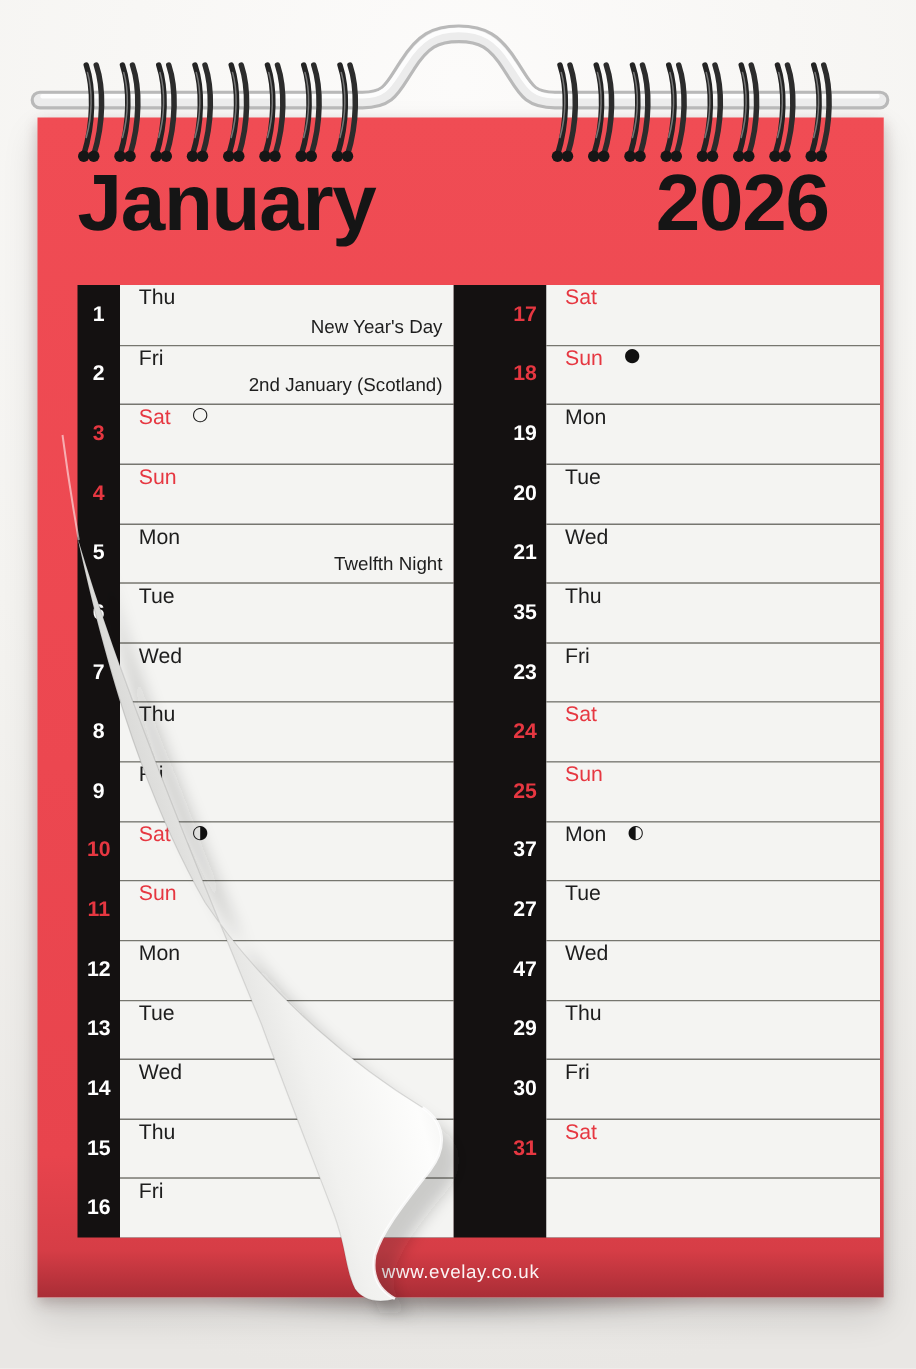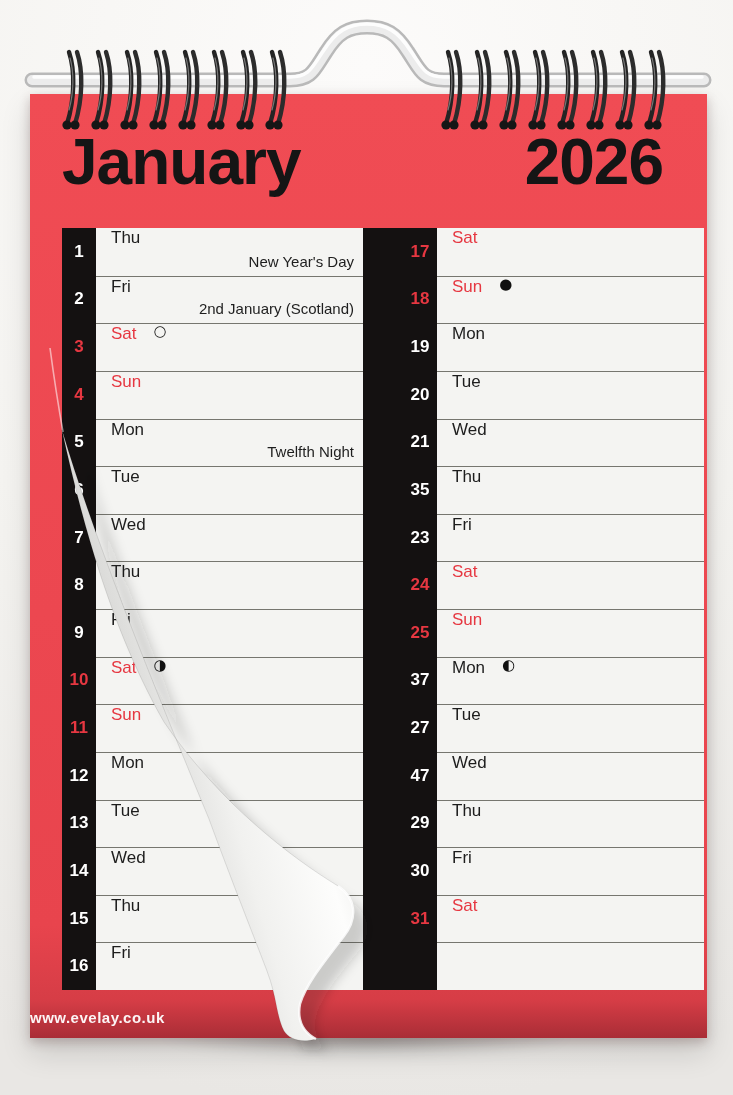--- a/index.html
+++ b/index.html
@@ -41,22 +41,22 @@
     background:var(--paper,#f4f4f2);
   }
   .row + .row .cell{border-top:1.5px solid #76766f;}
   .name{font-size:17px;color:var(--ink,#1d1d1d);}
   .row.weekend .num, .row.weekend .name{color:var(--weekend,#e63741);}
   .moon{font-family:"DejaVu Sans",sans-serif;font-size:15px;line-height:1;margin-left:17px;color:#111;}
   .note{
     position:absolute;right:9px;bottom:6px;font-size:15px;color:#1e1e1e;white-space:nowrap;
   }
   .footer{
-    position:absolute;left:0;right:0;bottom:12px;
-    font-size:15px;color:rgba(255,255,255,.95);letter-spacing:.5px;font-weight:bold;
+    position:absolute;left:0;right:0;bottom:12px;text-align:center;
+    font-size:15px;color:rgba(255,255,255,.95);letter-spacing:.5px;
   }
   .binding{position:absolute;left:0;top:0;width:733px;height:160px;z-index:3;}
   .curl{position:absolute;left:0;top:0;width:733px;height:1095px;z-index:4;pointer-events:none;}
 </style>
 </head>
 <body>
 
 <div class="wall">
   <div class="wall-shadow"></div>
 

